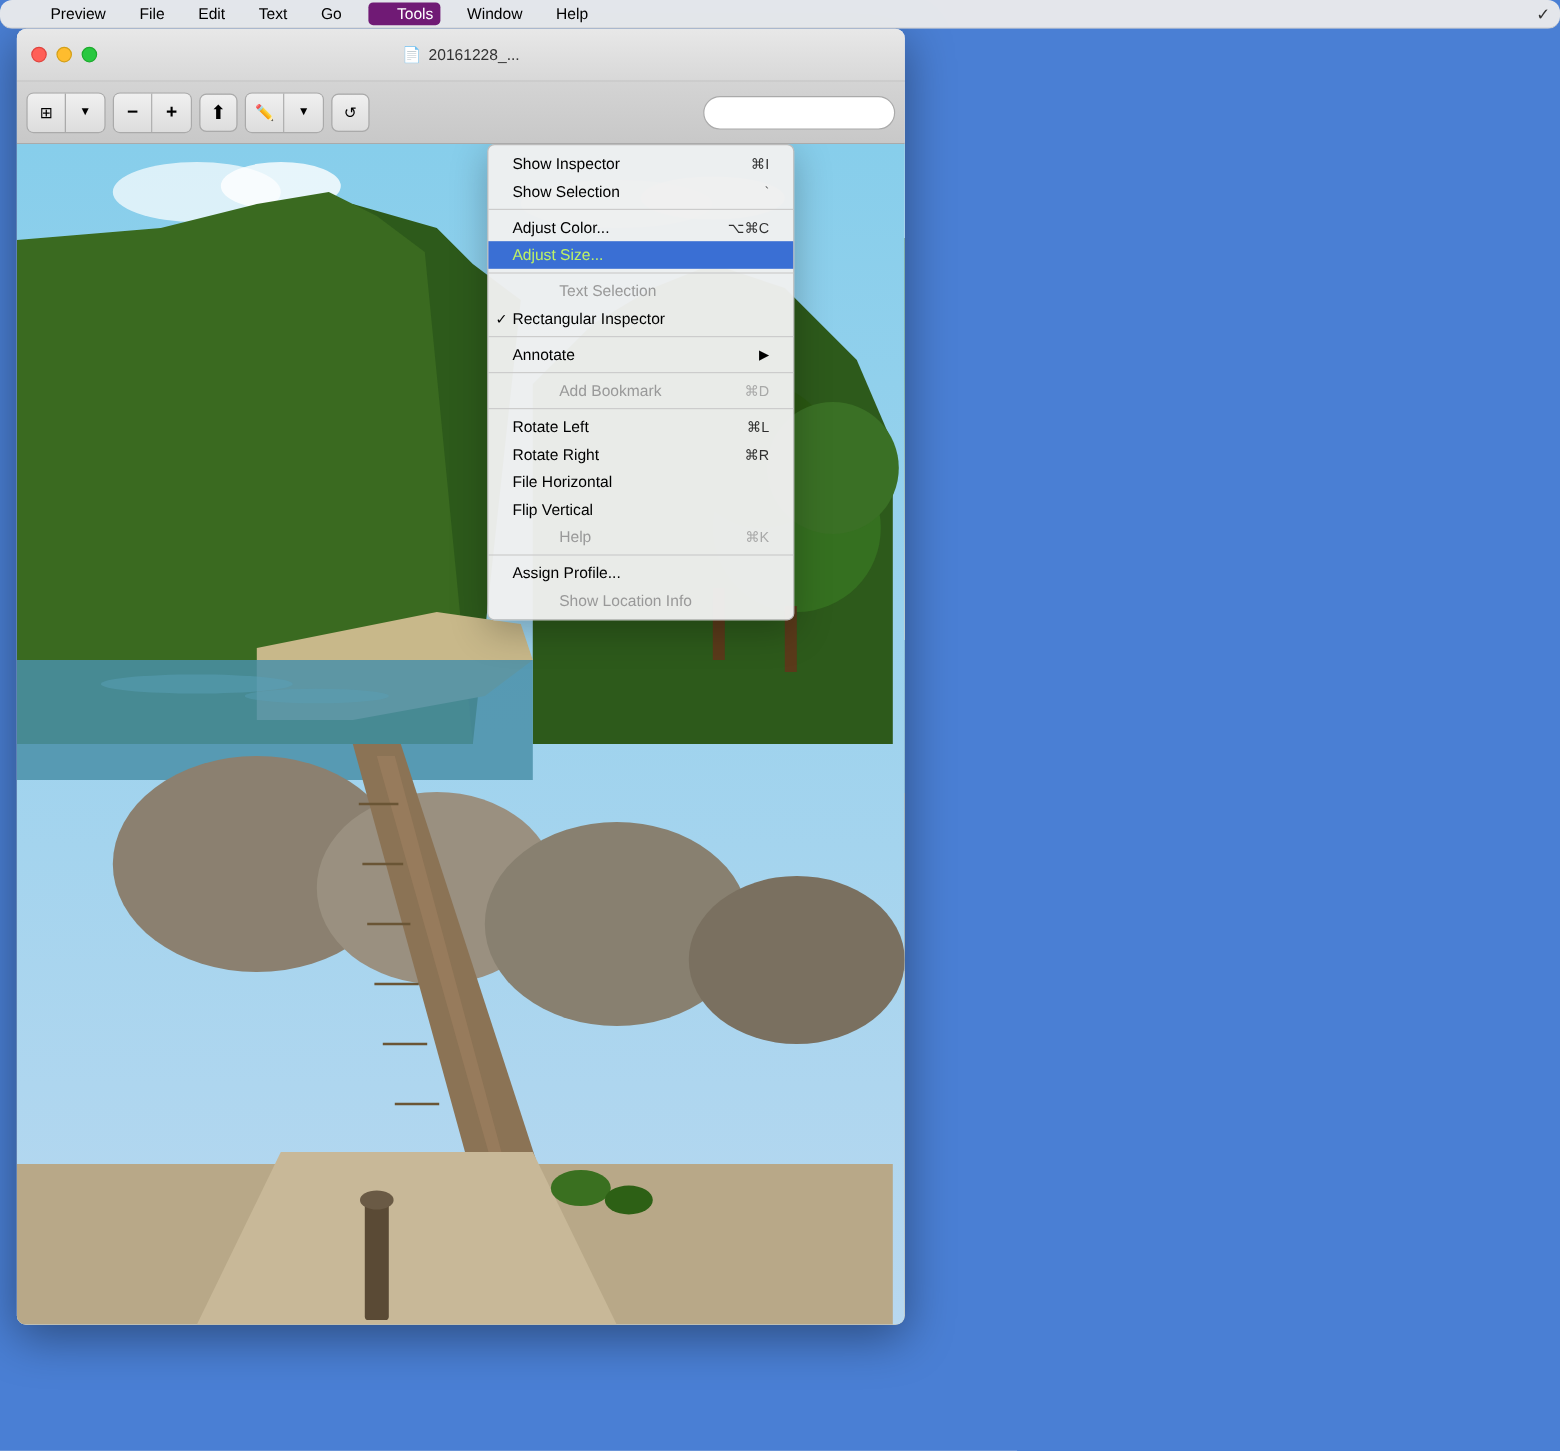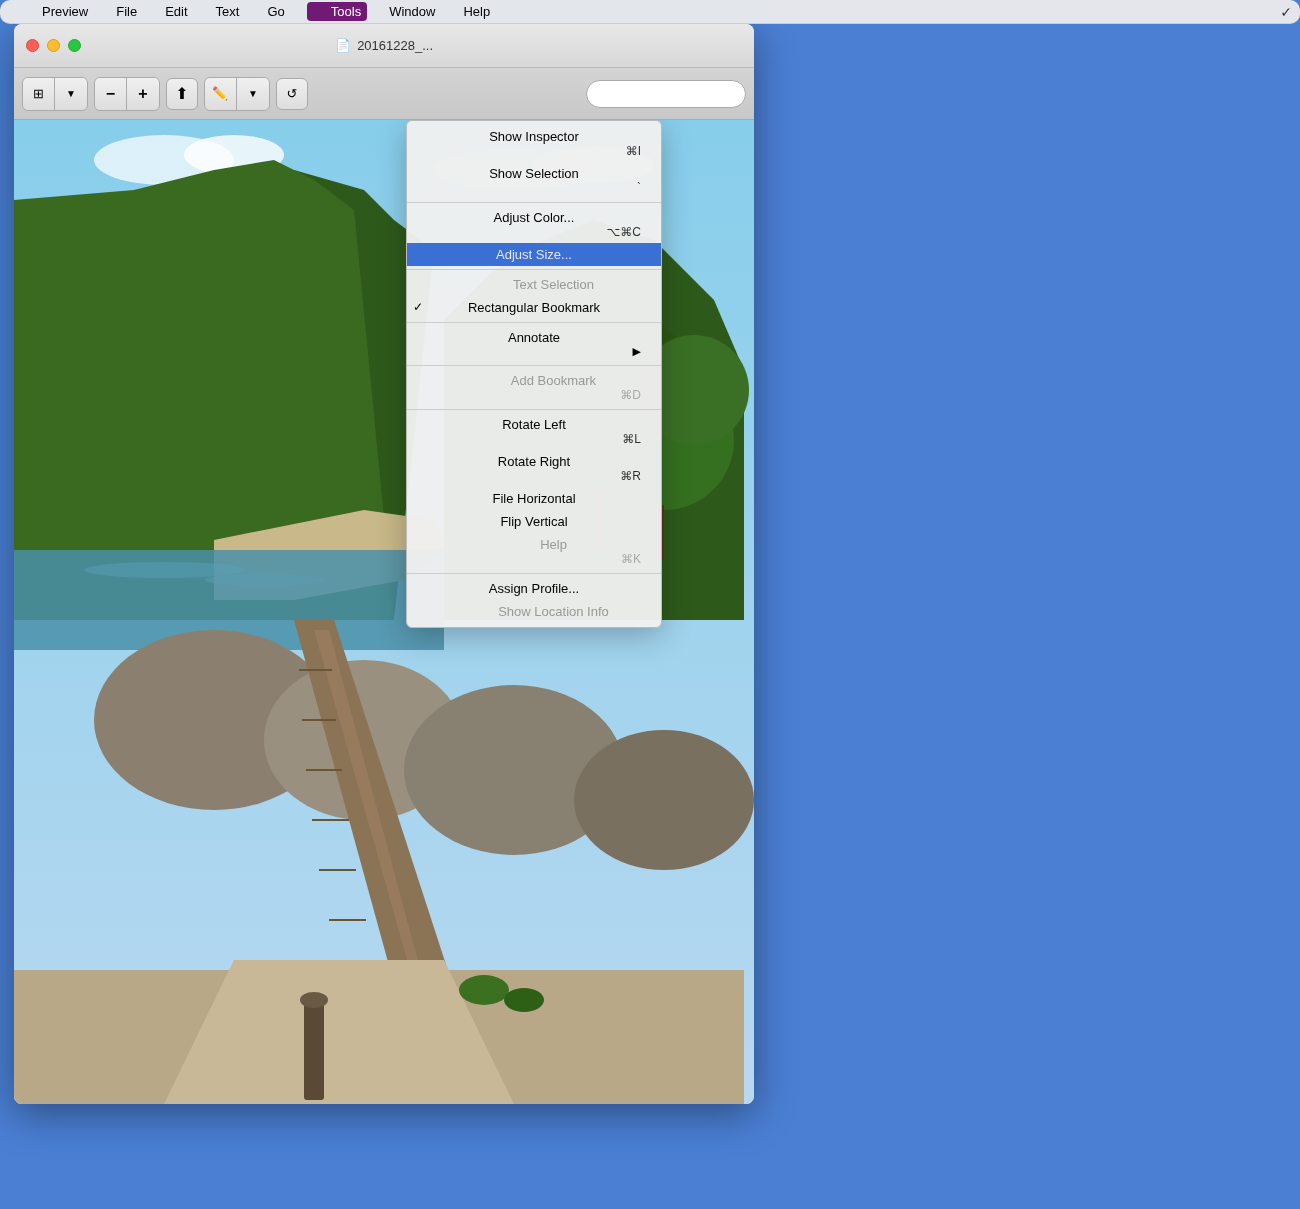--- a/index.html
+++ b/index.html
@@ -197,26 +197,24 @@
 
     .menu-item {
       display: flex;
       align-items: center;
       padding: 4px 20px;
       font-size: 13px;
       color: #000;
       cursor: pointer;
       position: relative;
       min-height: 22px;
-      flex-direction: column;
     }
     .menu-item.highlighted {
       background: #3a6fd4;
-      color: #e5e5e5;
-      justify-content: center;
+      color: #bef264;
     }
     .menu-item.disabled {
       color: #999;
       cursor: default;
       margin-left: 39px;
     }
     .menu-item .shortcut {
       margin-left: auto;
       font-size: 12px;
       color: inherit;
@@ -402,21 +400,21 @@
       </div>
 
       <div class="menu-separator"></div>
 
       <div class="menu-item disabled">
         <span>Text Selection</span>
       </div>
 
       <div class="menu-item">
         <span class="checkmark">✓</span>
-        <span>Rectangular Bookmark</span>
+        <span>Rectangular Inspector</span>
       </div>
 
       <div class="menu-separator"></div>
 
       <div class="menu-item">
         <span>Annotate</span>
         <span class="submenu-arrow">▶</span>
       </div>
 
       <div class="menu-separator"></div>

